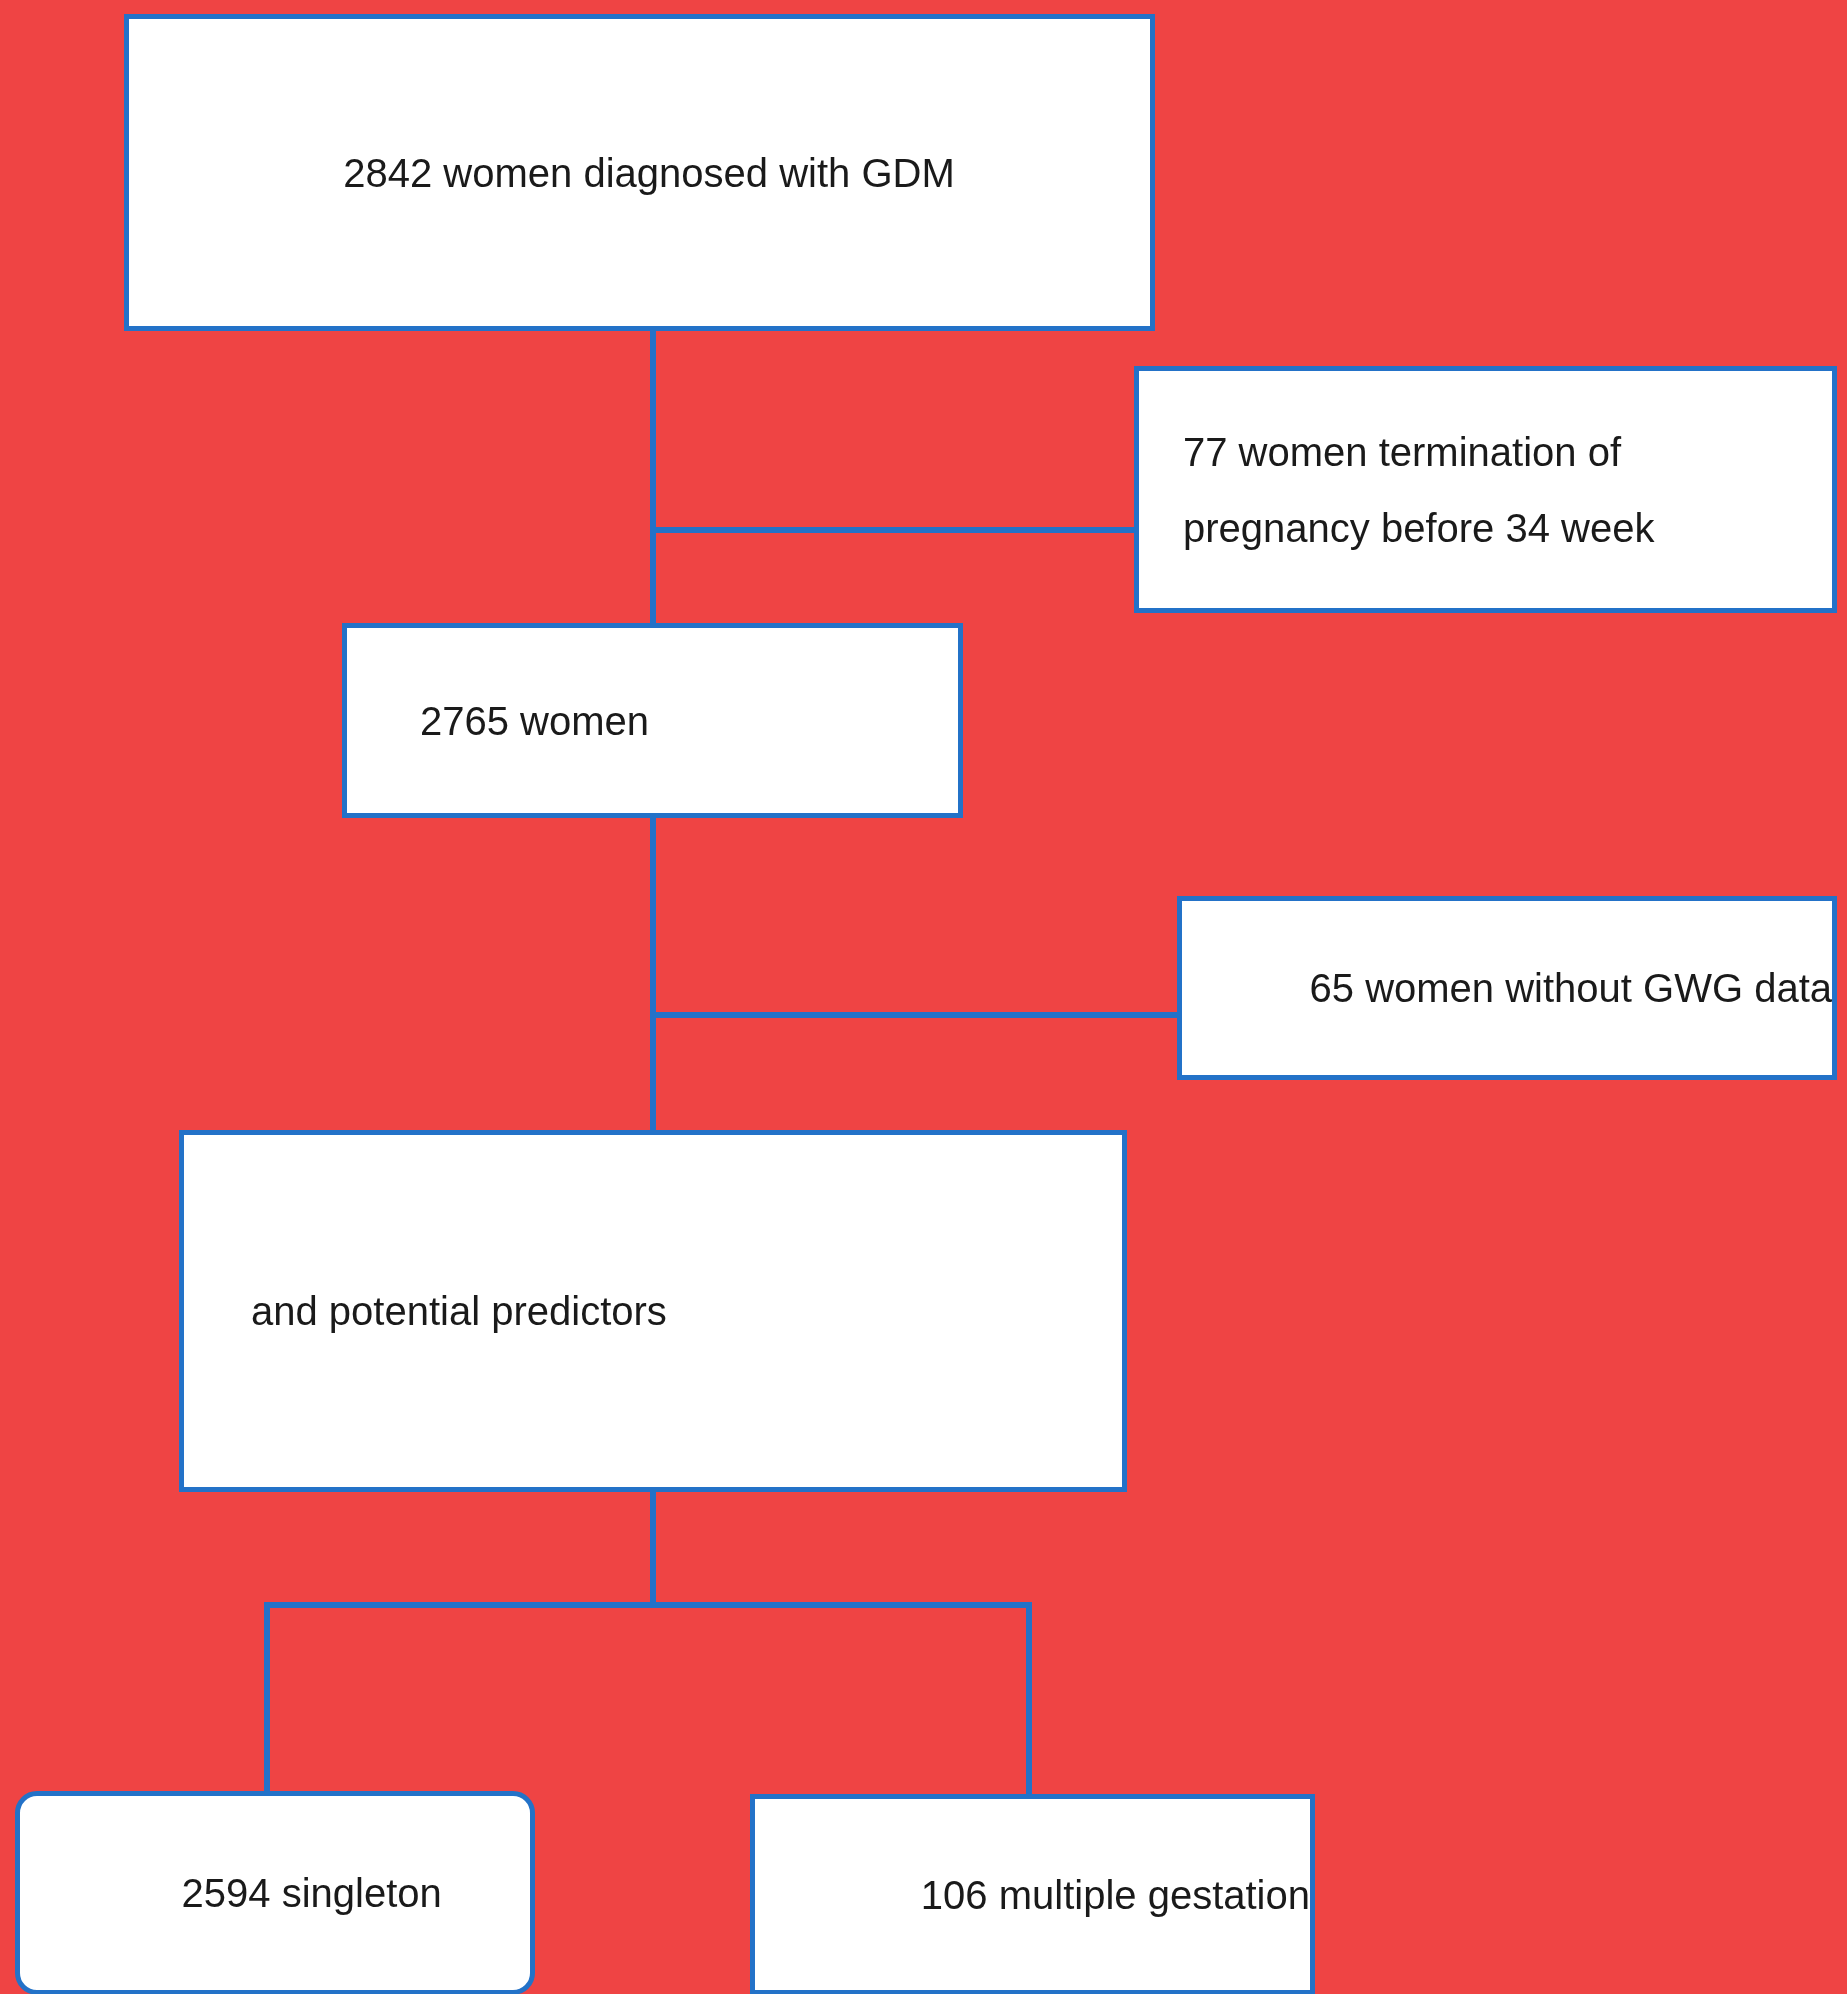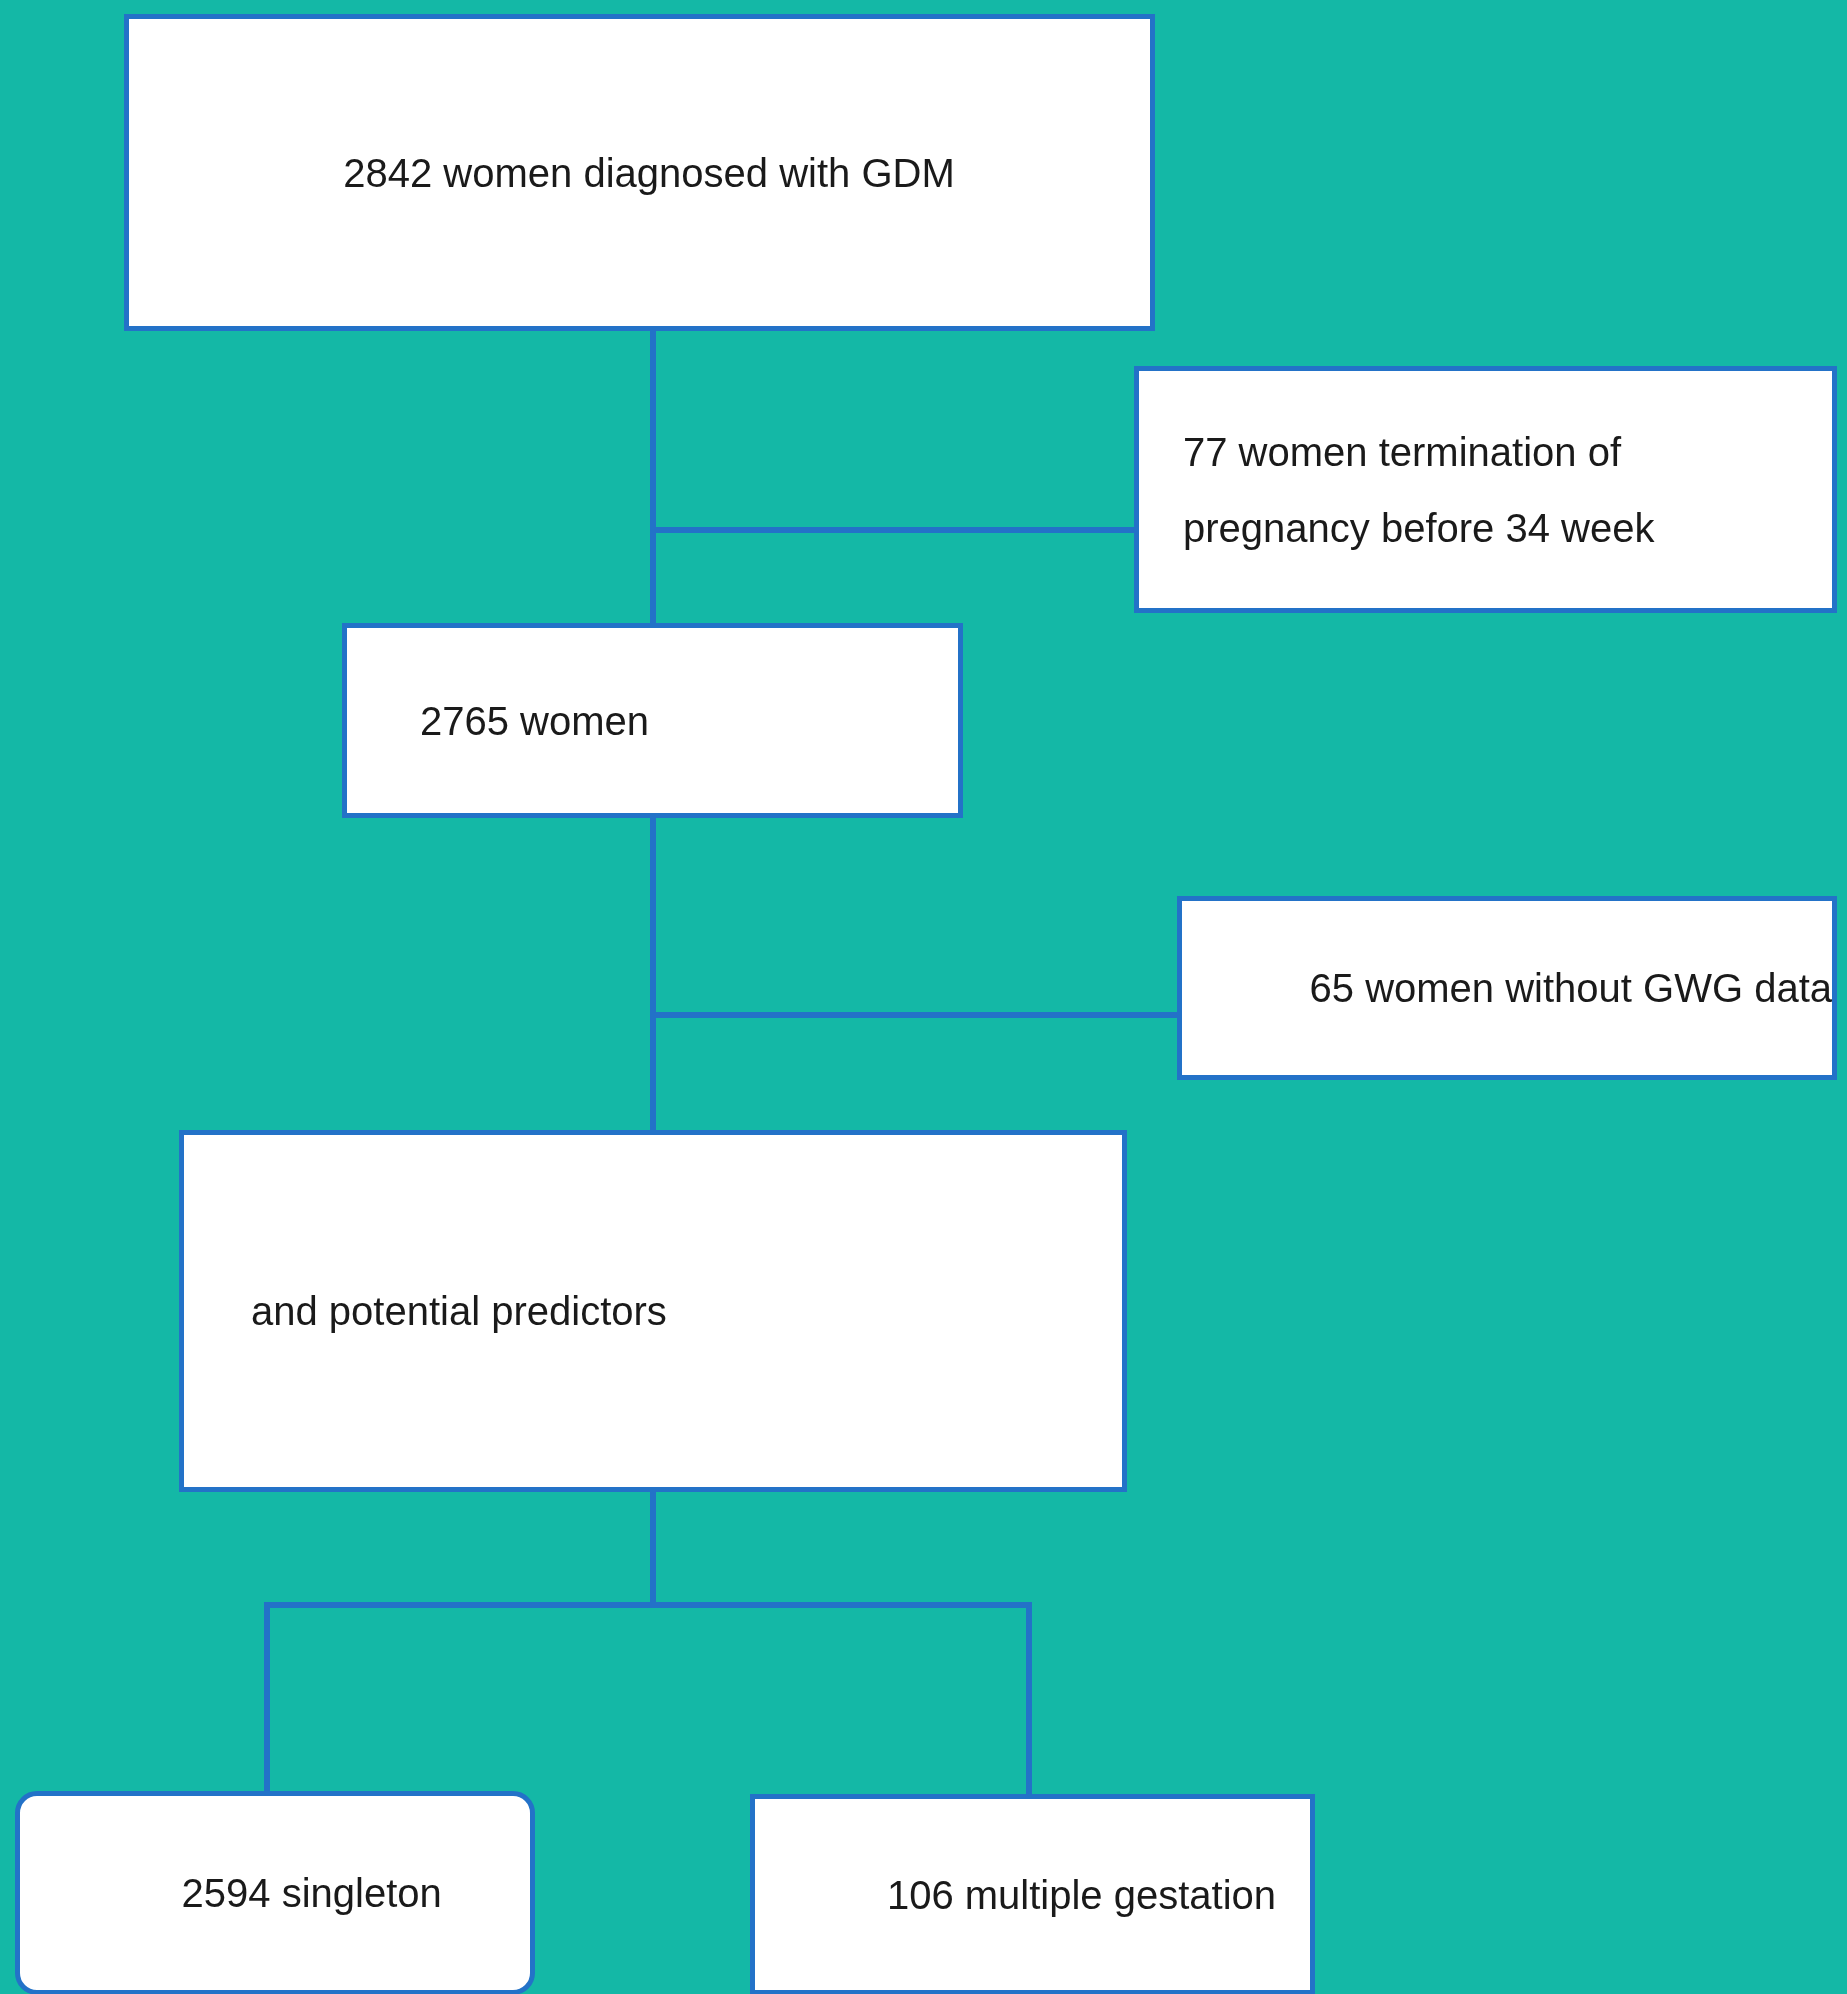--- a/index.html
+++ b/index.html
@@ -5,21 +5,21 @@
 <style>
   html, body {
     margin: 0;
     padding: 0;
     background: #ffffff;
   }
   #canvas {
     position: relative;
     width: 1848px;
     height: 1995px;
-    background: #14b8a6;
+    background: #ef4444;
     font-family: "Liberation Sans", "DejaVu Sans", sans-serif;
     overflow: hidden;
   }
   .node {
     position: absolute;
     box-sizing: border-box;
     background: #ffffff;
     border: 5.7px solid #2372C8;
     display: flex;
     flex-direction: column;
@@ -42,21 +42,21 @@
   #node-singleton     { left: 14.6px;   top: 1791px; width: 520px;  height: 204px; border-radius: 22px; }
   #node-multiple      { left: 750px; top: 1794px; width: 565px;  height: 201px; }
 
   
   #node-enrolled    .line { text-align: center; padding-left: 19px; }
   #node-termination .line { text-align: left;   padding-left: 44px; }
   #node-after-term  .line { text-align: left;   padding-left: 73px; }
   #node-no-gwg      .line { text-align: right;   padding-left: 26px; }
   #node-analysis    .line { text-align: left;   padding-left: 67px; }
   #node-singleton   .line { text-align: left;   padding-left: 162px; }
-  #node-multiple    .line { text-align: center;   padding-left: 98px; }
+  #node-multiple    .line { text-align: right;   padding-left: 98px; }
 
   #node-termination .line { line-height: 1.9; }
   #node-analysis    .line { line-height: 2.05; }
 
   
   .conn {
     position: absolute;
     background: #2372C8;
     z-index: 1;
   }

